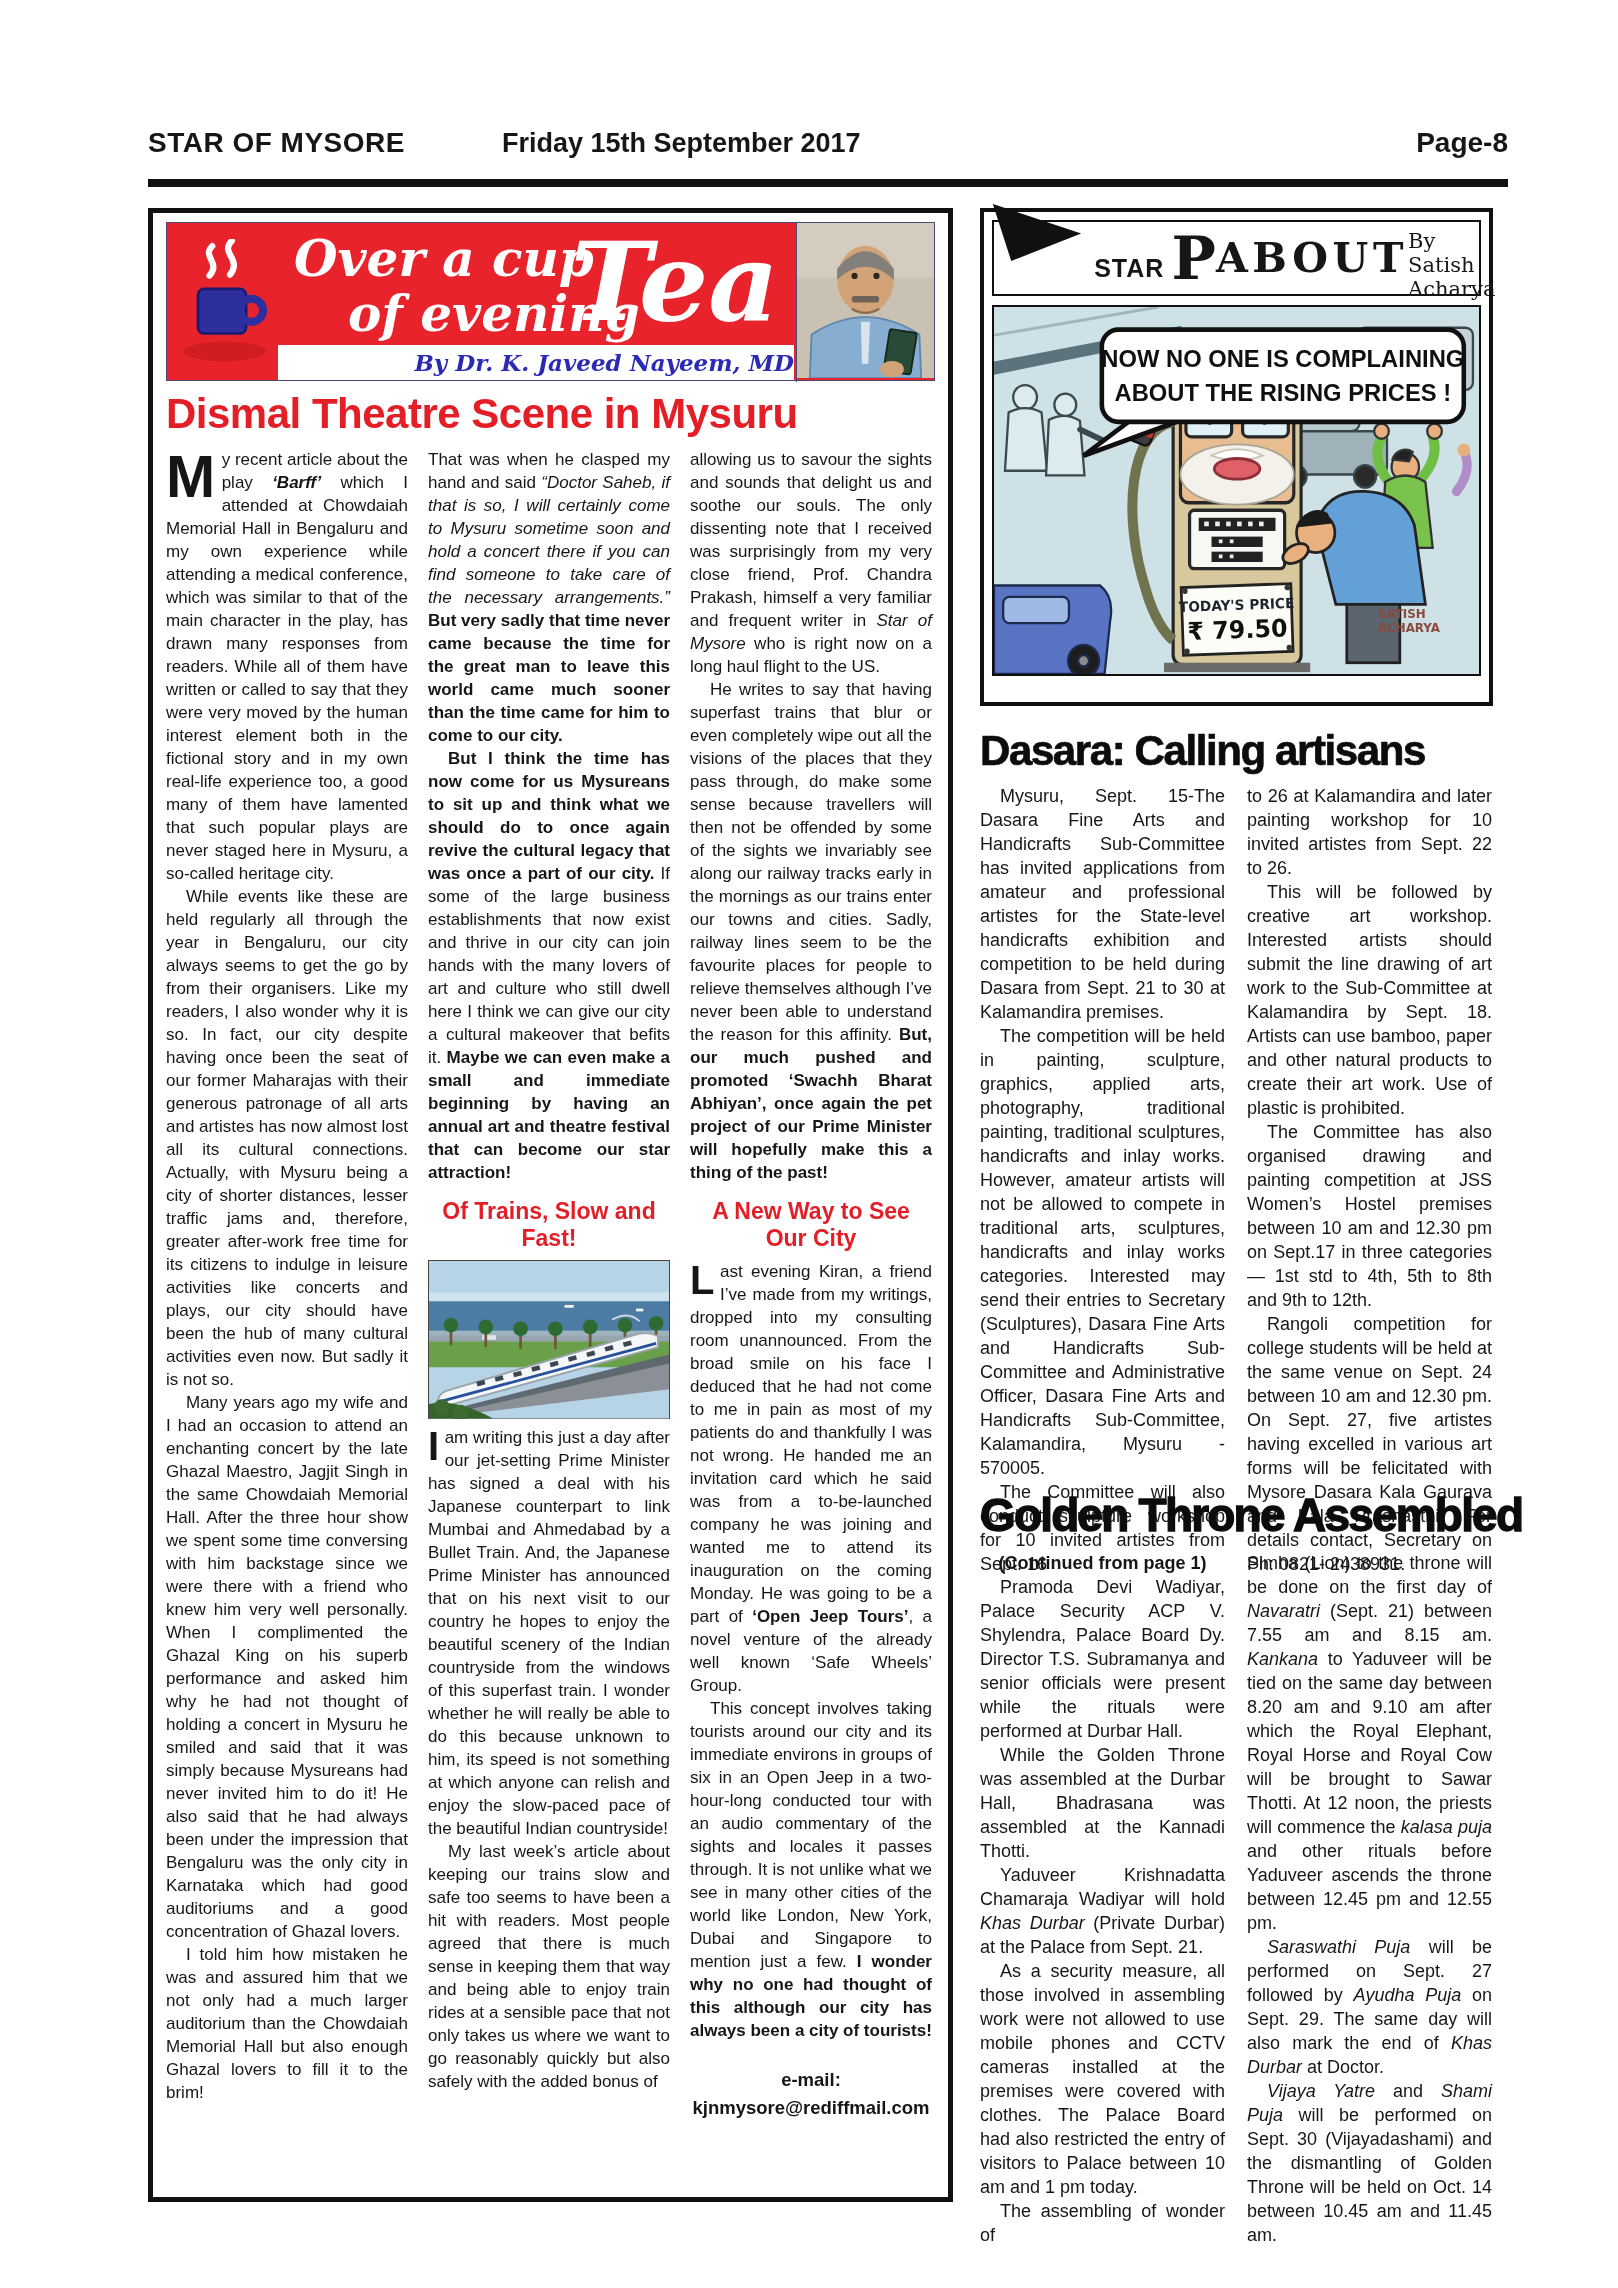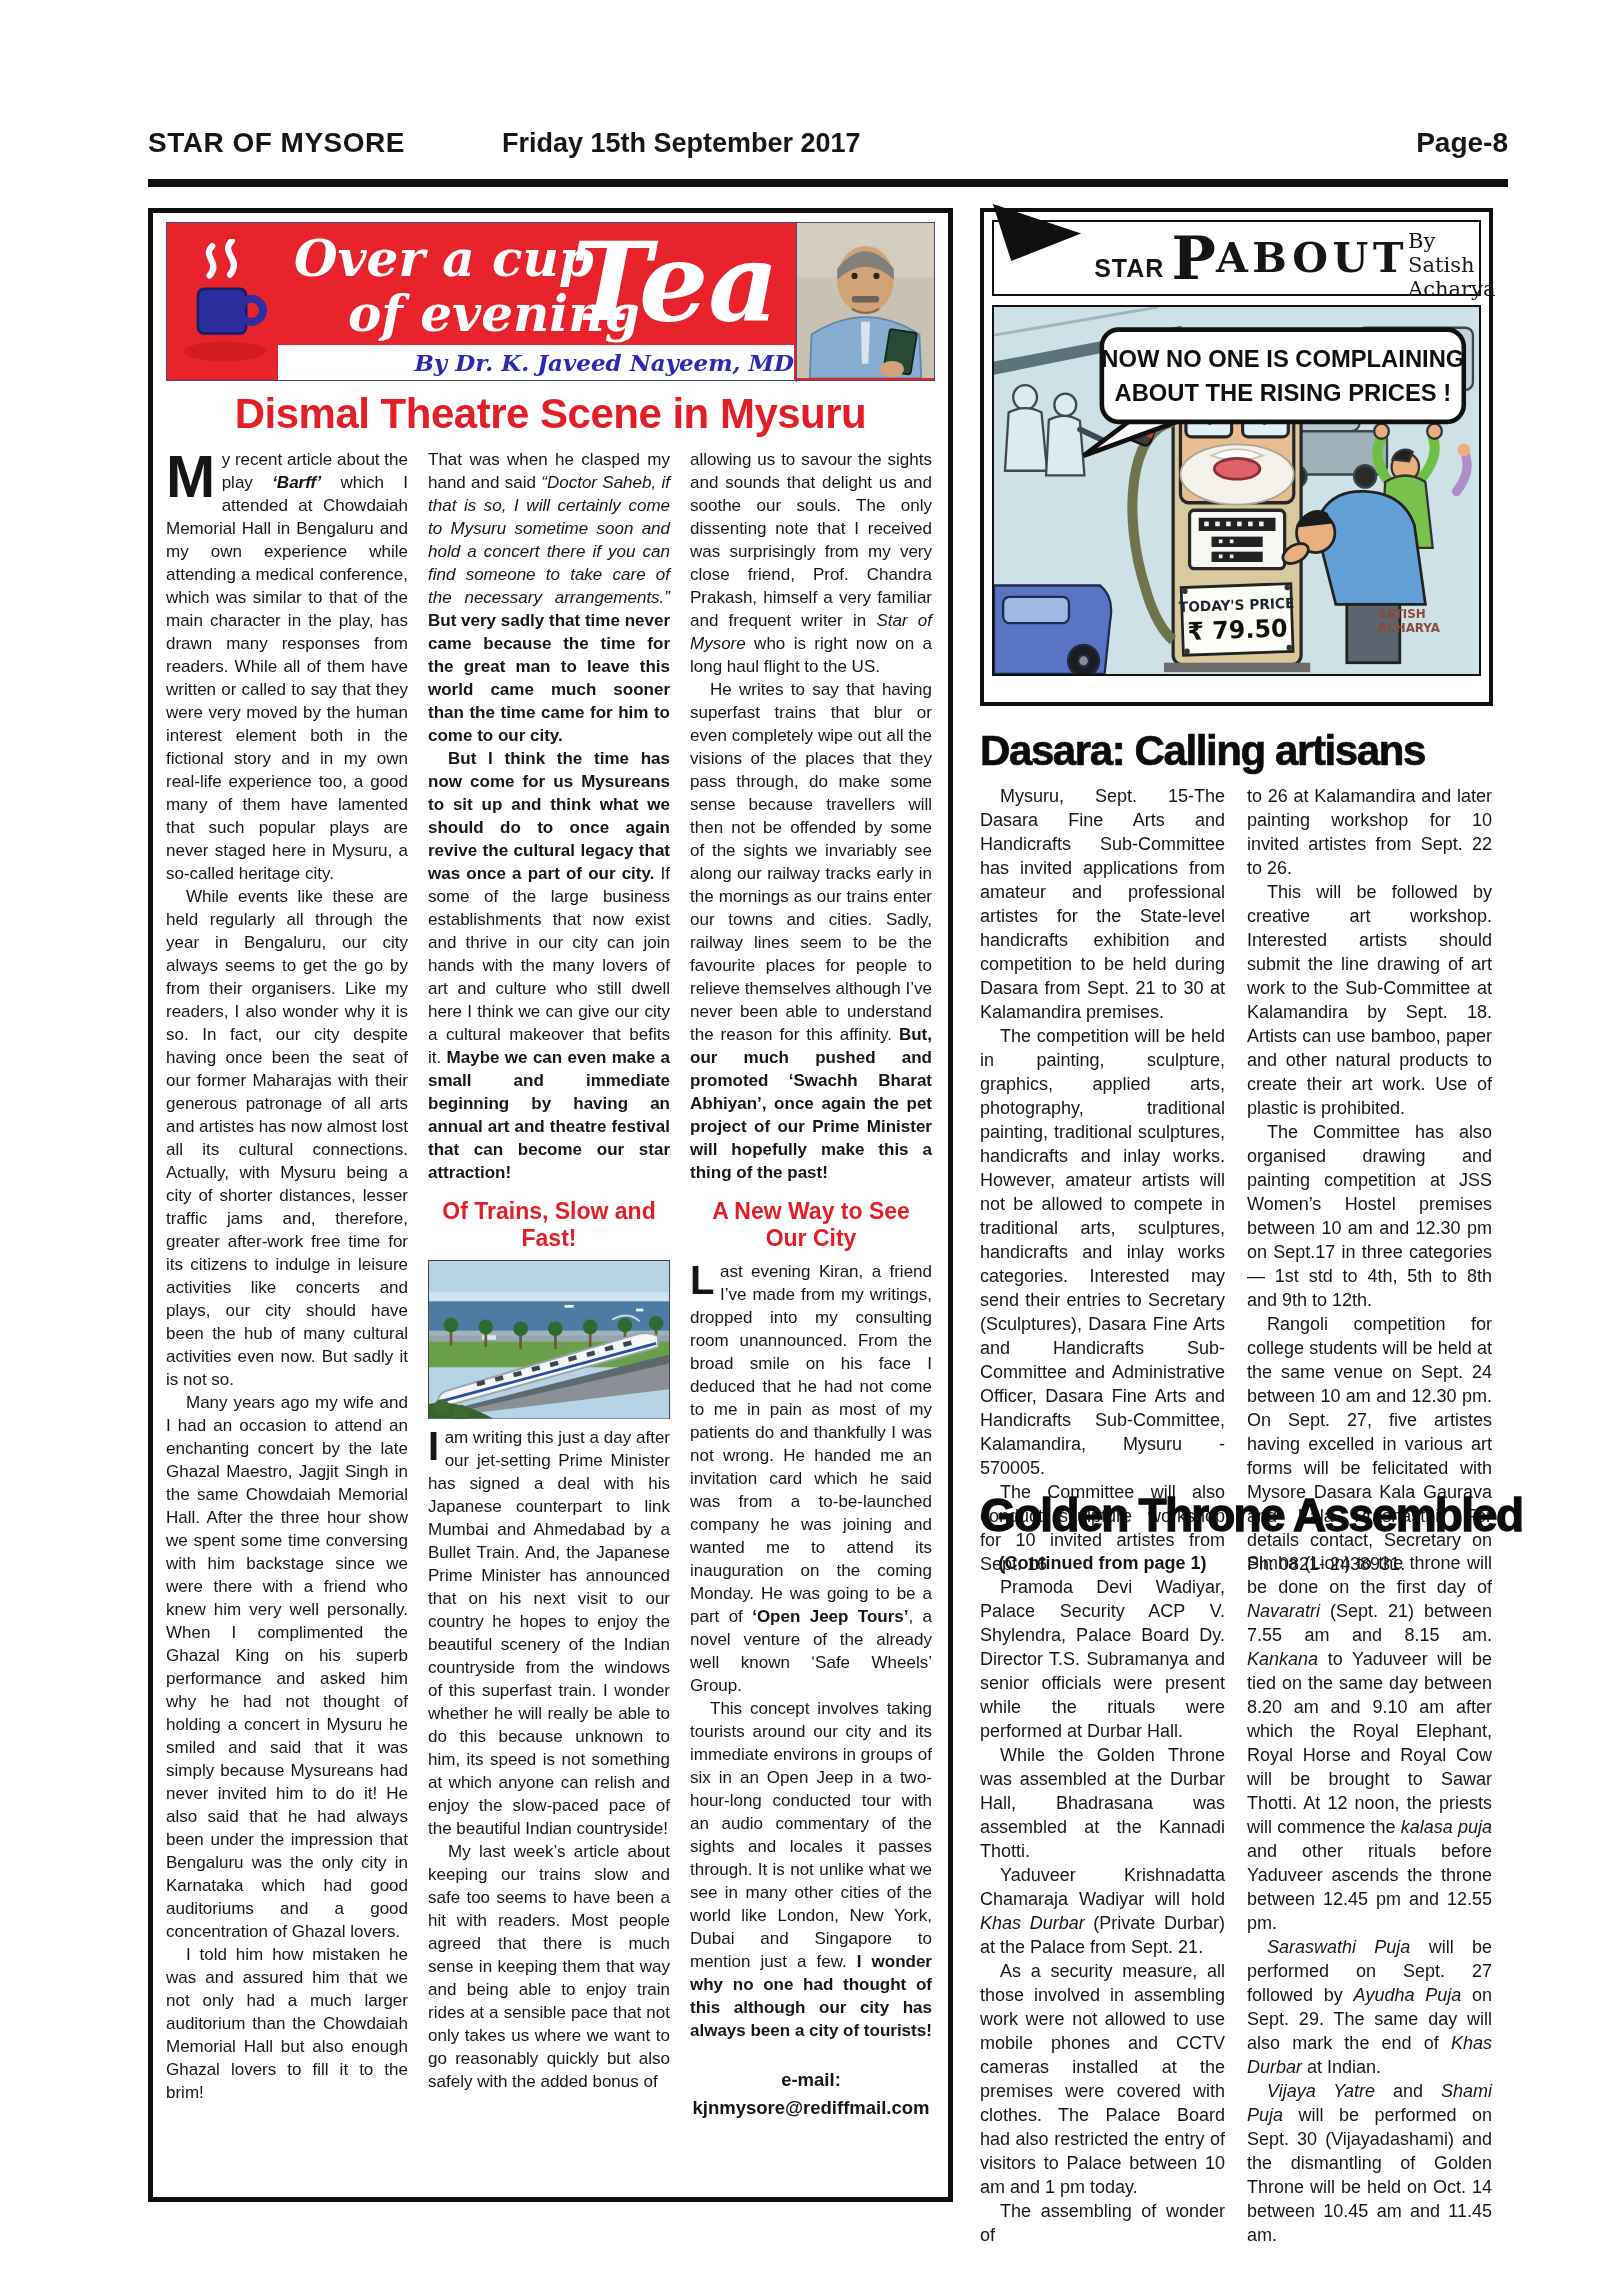--- a/index.html
+++ b/index.html
@@ -24,21 +24,21 @@
               font-style:italic;font-weight:700;font-size:50px;color:#fff;}
   .banner .tea-word{position:absolute;right:155px;top:-5.5px;font-family:"DejaVu Serif",serif;
               font-style:italic;font-weight:700;font-size:109px;color:#fff;}
   .banner .bystrip{position:absolute;left:111px;right:140px;bottom:0;height:35px;background:#fff;
               display:flex;align-items:center;justify-content:flex-end;}
   .banner .bystrip span{font-family:"DejaVu Serif",serif;font-style:italic;font-weight:700;
               font-size:23px;color:#2a2ab4;}
   .cupwrap{position:absolute;left:5.5px;bottom:3.7px;width:107px;height:138px;}
   .photowrap{position:absolute;right:0;top:0;width:138px;height:159px;border-left:1.8px solid #4a4a74;box-sizing:border-box;}
 
-  .tea-headline{margin:9.2px 0 1.8px;text-align:center;color:#e41e26;font-weight:700;
+  .tea-headline{margin:9.2px 0 1.8px;color:#e41e26;font-weight:700;
                 font-size:42px;letter-spacing:-0.5px;white-space:nowrap;}
 
   .tea-cols{display:flex;gap:20px;margin-top:9.2px;}
   .tcol{width:242px;flex:0 0 242px;font-size:17px;line-height:23px;}
   .para{margin:0;text-align:justify;hyphens:auto;}
   .para.ind{text-indent:20px;}
   .b{font-weight:700;}
   .i{font-style:italic;}
   .bi{font-weight:700;font-style:italic;}
   .drop{float:left;font-weight:700;}
@@ -358,21 +358,21 @@
             <p class="para ind"><span>Pramoda Devi Wadiyar, Palace Security ACP V. Shylendra, Palace Board Dy. Director T.S. Subramanya and senior officials were present while the rituals were performed at Durbar Hall.</span></p>
             <p class="para ind"><span>While the Golden Throne was assembled at the Durbar Hall, Bhadrasana was assembled at the Kannadi Thotti.</span></p>
             <p class="para ind"><span>Yaduveer Krishnadatta Chamaraja Wadiyar  will hold </span><span class="i">Khas Durbar</span><span> (Private Durbar) at the Palace from Sept. 21.</span></p>
             <p class="para ind"><span>As a security measure, all those involved in assembling work were not allowed to use mobile phones and CCTV cameras installed at the premises were covered with clothes. The Palace Board had also restricted the entry of visitors to Palace between 10 am and 1 pm today.</span></p>
             <p class="para ind"><span>The assembling of wonder of</span></p>
           </div>
         </div>
       <div class="ncol">
           <div>
             <p class="para"><span>Simha (Lion) to the throne will be done on the first day of </span><span class="i">Navaratri</span><span> (Sept. 21) between 7.55 am and 8.15 am. </span><span class="i">Kankana</span><span> to Yaduveer will be tied on the same day between 8.20 am and 9.10 am after which the Royal Elephant, Royal Horse and Royal Cow will be brought to Sawar Thotti. At 12 noon, the priests will commence the </span><span class="i">kalasa puja</span><span> and other rituals before Yaduveer ascends the throne between 12.45 pm and 12.55 pm.</span></p>
-            <p class="para ind"><span class="i">Saraswathi Puja</span><span> will be performed on Sept. 27 followed by </span><span class="i">Ayudha Puja</span><span> on Sept. 29. The same day will also mark the end of </span><span class="i">Khas Durbar</span><span> at Indian.</span></p>
+            <p class="para ind"><span class="i">Saraswathi Puja</span><span> will be performed on Sept. 27 followed by </span><span class="i">Ayudha Puja</span><span> on Sept. 29. The same day will also mark the end of </span><span class="i">Khas Durbar</span><span> at Doctor.</span></p>
             <p class="para ind"><span class="i">Vijaya Yatre</span><span> and </span><span class="i">Shami Puja</span><span> will be performed on Sept. 30 (Vijayadashami) and the dismantling of Golden Throne will be held on Oct. 14 between 10.45 am and 11.45 am.</span></p>
           </div>
         </div>
     </div>
   </div>
 
 </div>
 
 
 </body></html>

